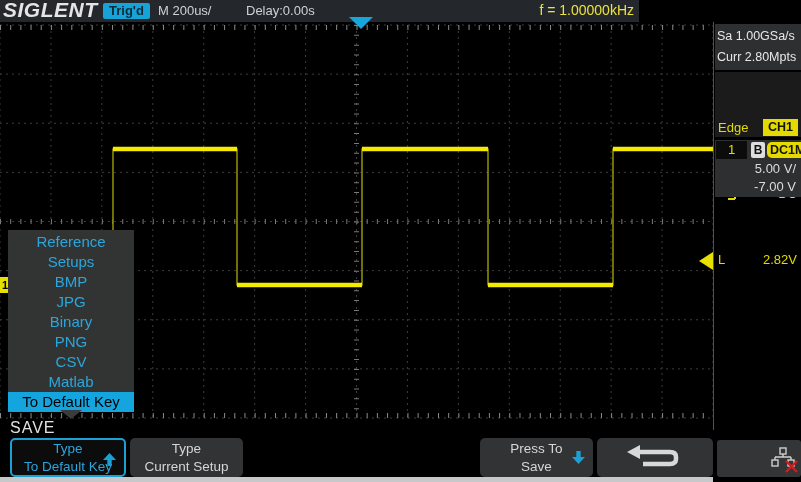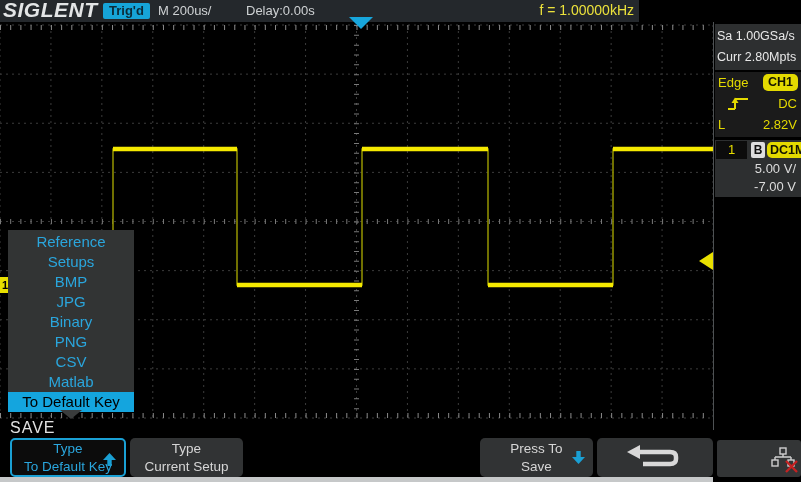--- a/index.html
+++ b/index.html
@@ -27,25 +27,25 @@
   .gnd-marker { position:absolute; left:0; top:277px; width:10px; height:16px; background:#e8e000;
       color:#000; font-size:11px; font-weight:bold; line-height:16px; text-align:left; padding-left:2px;
       overflow:hidden; z-index:2; }
   .screen-edge { position:absolute; left:713px; top:22px; width:1px; height:408px; background:#4e5254; z-index:2; }
 
   
   .panel { position:absolute; left:715px; width:86px; z-index:3; }
   .acq { top:24px; height:46px; background:#2d2f30; color:#e8e8e8; font-size:12.5px; padding:2px 0 9px 2px; }
   .acq div { line-height:21px; white-space:nowrap; }
   .trigpanel { top:72px; height:65px; background:#1b1b1b; font-size:13px; color:#e4da00; }
-  .trow { position:relative; height:21px; line-height:21px; }
+  .trow { position:relative; height:21px; line-height:21px;margin-top:45px; }
   .trow .l { position:absolute; left:3px; }
   .trow .r { position:absolute; right:4px; }
   .ch1-badge { position:absolute; right:3px; top:2px; height:17px; line-height:17px; padding:0 5px;
-      background:#e4da00; color:#141400; font-weight:bold; border-radius:5px; font-size:12.5px; }
+      background:#e4da00; color:#141400; font-weight:bold; border-radius:0; font-size:12.5px; }
   .chpanel { top:140px; height:57px; background:#2d2f30; color:#dcdcdc; font-size:13px; }
   .chrow1 { position:relative; height:20px; }
   .ch-num { position:absolute; left:1px; top:1px; width:31px; height:18px; background:#0c0c0c;
       color:#e8de00; font-size:13px; line-height:18px; text-align:center; }
   .bw-badge { position:absolute; left:36px; top:2px; width:14px; height:16px; background:#dedede;
       color:#101010; font-weight:bold; font-size:12px; line-height:16px; text-align:center; border-radius:2px; }
   .cpl-badge { position:absolute; left:52px; top:2px; height:16px; padding:0 3px; background:#e4da00;
       color:#141400; font-weight:bold; font-size:12.5px; line-height:16px; border-radius:5px; }
   .chval { text-align:right; padding-right:5px; line-height:18px; }
 

